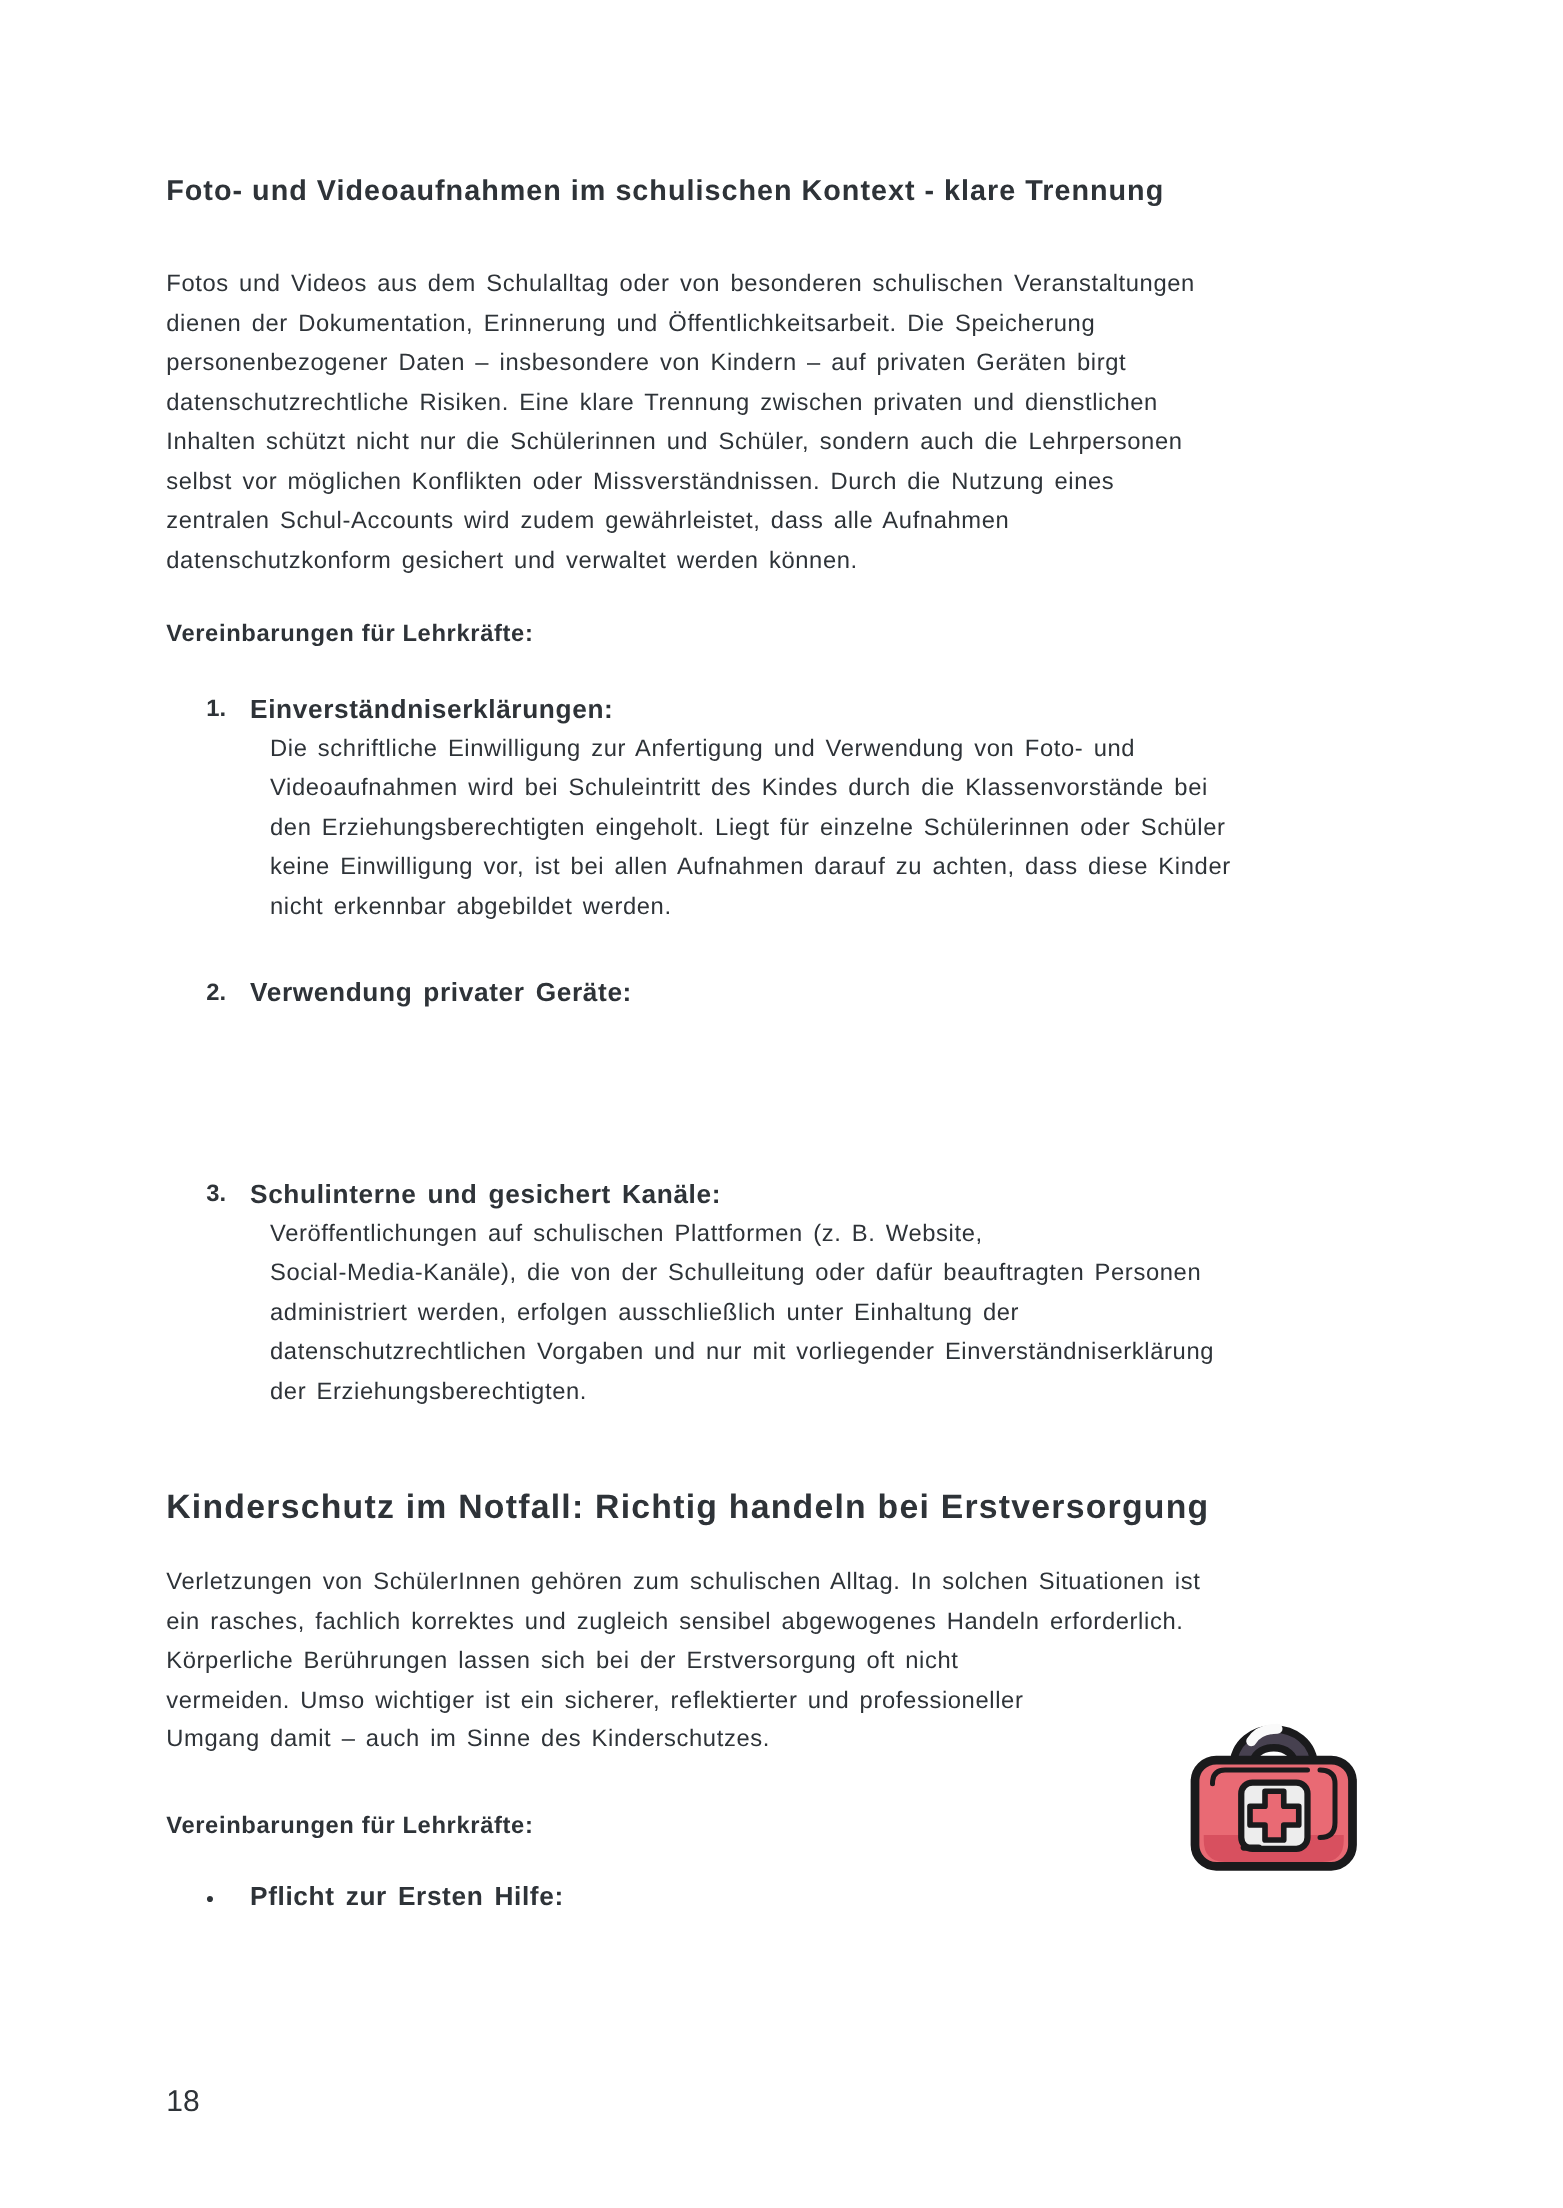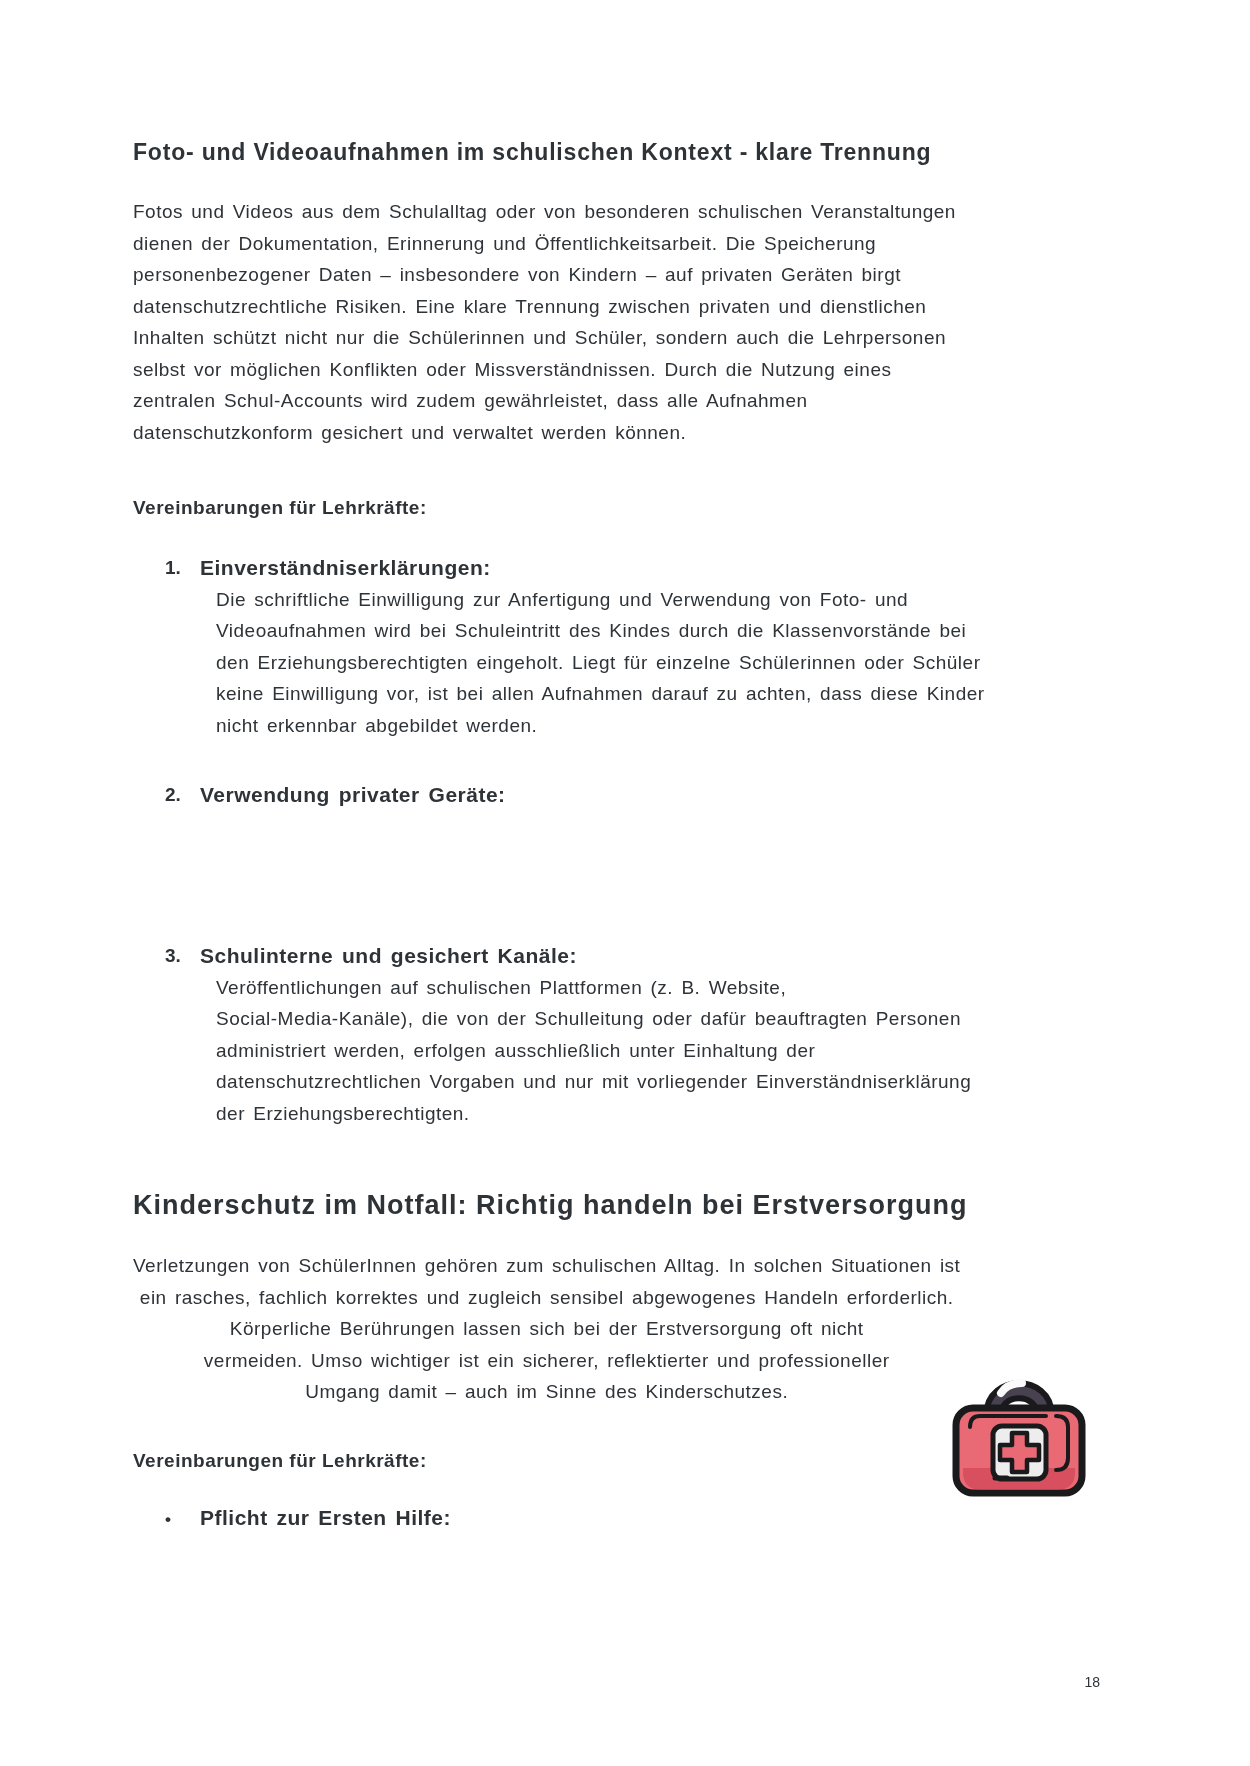--- a/index.html
+++ b/index.html
@@ -27,22 +27,22 @@
     line-height: 38px;
     white-space: pre;
   }
   .para {
     font-size: 19px;
     line-height: 31.5px;
     letter-spacing: 0.5px;
     word-spacing: 2.5px;
     white-space: pre;
   }
-  .intro1 { left: 133px; top: 196px; }
-  .intro2 { left: 133px; top: 1250px; text-align: center; }
+  .intro1 { left: 133px; top: 212px; }
+  .intro2 { left: 133px; top: 1250px; }
   .agr-label {
     left: 133px;
     font-size: 19px; font-weight: bold;
     letter-spacing: 0.5px;
     line-height: 31.5px;
     white-space: pre;
   }
   .agr-label-1 { top: 492px; }
   .agr-label-2 { top: 1445px; }
   .list-item { left: 165px; width: 990px; }
@@ -62,22 +62,21 @@
     white-space: pre;
   }
   .li-body { margin-left: 51px; }
   .firstaid {
     left: 951px; top: 1370px;
     width: 136px; height: 127px;
   }
   .page-number {
     left: 133px; top: 1668px;
     width: 967px;
-    text-align: right;
-    font-size: 14px;
+    font-size: 24px;
     line-height: 28px;
   }
 </style>
 </head>
 <body>
 
 <div class="page">
 
   <div class="abs h1">Foto- und Videoaufnahmen im schulischen Kontext - klare Trennung</div>
 

